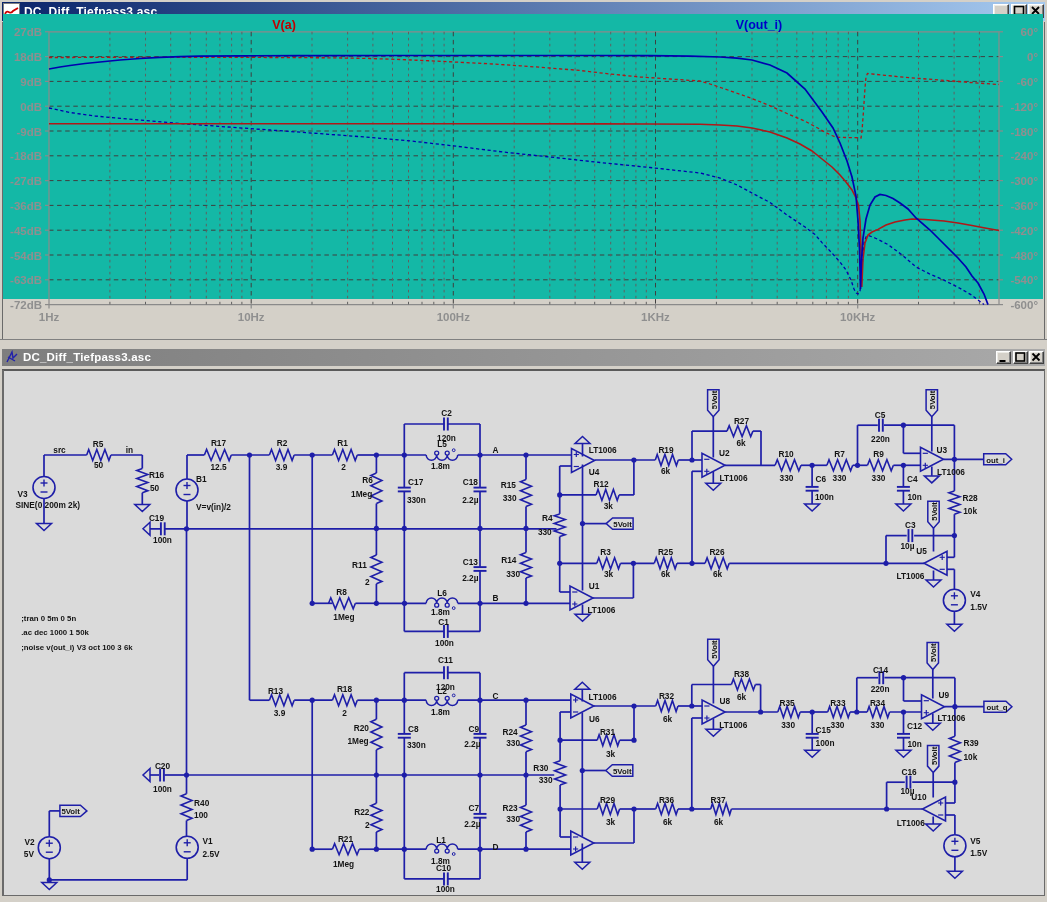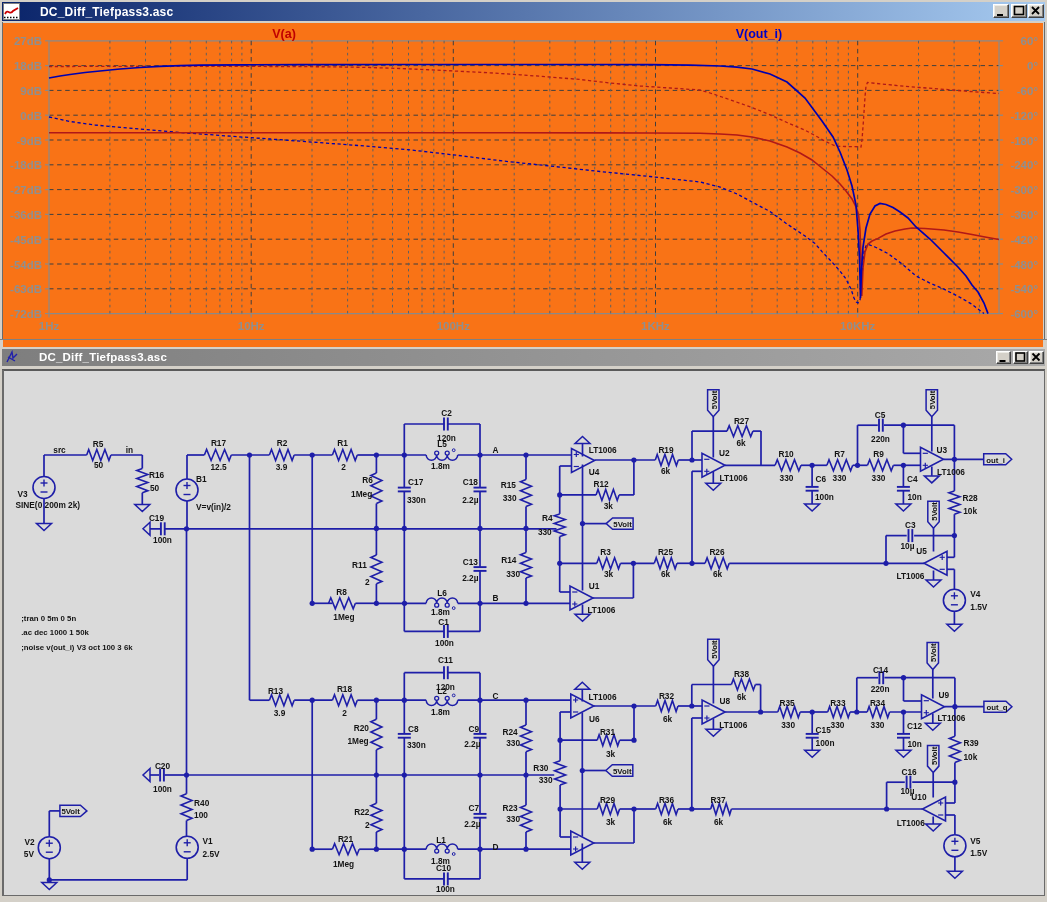--- a/index.html
+++ b/index.html
@@ -1,18 +1,18 @@
 <!DOCTYPE html>
 <html><head><meta charset="utf-8"><style>
 *{margin:0;padding:0;box-sizing:border-box}
 body{width:1047px;height:902px;overflow:hidden;font-family:"Liberation Sans",sans-serif;background:#d4d0c8}
 .win{position:absolute}
 .tb1{position:absolute;left:2px;top:2px;right:2px;height:19px;background:linear-gradient(90deg,#0a246a,#a6caf0);display:flex;align-items:center}
 .tb2{position:absolute;left:2px;top:1.5px;right:2px;height:17.5px;background:linear-gradient(90deg,#7e7e7e,#a9a9a9);display:flex;align-items:center}
-.tbt{color:#fff;font-weight:bold;font-size:12px;margin-left:20px;letter-spacing:0.2px}
+.tbt{color:#fff;font-weight:bold;font-size:12px;margin-left:4px;letter-spacing:0.2px}
 .btns{position:absolute;right:3px;top:3.5px;display:flex;gap:1.5px}
 .btn{width:16px;height:14px;background:#d4d0c8;border:1px solid;border-color:#fff #404040 #404040 #fff;box-shadow:inset -1px -1px 0 #808080,inset 1px 1px 0 #ecebe6;font-size:9px;font-weight:bold;color:#000;text-align:center;line-height:12px}
 svg text{font-family:"Liberation Sans",sans-serif}
 .ax{font-size:11.5px;font-weight:bold;fill:#8f8f8f}
 .tt{font-size:12.5px;font-weight:bold}
 .sl{font-weight:bold;fill:#141414}
 </style></head><body>
 
 <div class="win" style="left:0;top:0;width:1047px;height:348px;background:#d4d0c8">
  <div class="tb1">
@@ -28,21 +28,21 @@
       <div class="btn"><svg width="14" height="12">
           <line x1="3" y1="10" x2="9" y2="10" stroke="#000" stroke-width="2"></line>
         </svg></div>
       <div class="btn"><svg width="14" height="12">
           <rect x="2.5" y="1.5" width="9" height="8" fill="none" stroke="#000" stroke-width="1.6"></rect>
         </svg></div>
       <div class="btn"><svg width="14" height="12">
           <path d="M3,2 L10,9 M10,2 L3,9" stroke="#000" stroke-width="1.8"></path>
         </svg></div>
     </div>
- <div style="position:absolute;left:3px;top:23px;width:1040px;height:324px;background:#f97316">
+ <div style="position:absolute;left:3px;top:14px;width:1040px;height:285px;background:#14b8a6">
   <svg width="1040" height="316" viewBox="3 23 1040 316">
         <line x1="49.0" y1="40.8" x2="999.0" y2="40.8" stroke="#8a8a8a" stroke-width="1.2"></line>
 <line x1="45.0" y1="40.8" x2="49.0" y2="40.8" stroke="#8a8a8a" stroke-width="1.2"></line>
 <line x1="999.0" y1="40.8" x2="1003.0" y2="40.8" stroke="#8a8a8a" stroke-width="1.2"></line>
 <line x1="49.0" y1="65.6" x2="999.0" y2="65.6" stroke="#3f3f3f" stroke-width="1" stroke-dasharray="4.5,3.6"></line>
 <line x1="45.0" y1="65.6" x2="49.0" y2="65.6" stroke="#8a8a8a" stroke-width="1.2"></line>
 <line x1="999.0" y1="65.6" x2="1003.0" y2="65.6" stroke="#8a8a8a" stroke-width="1.2"></line>
 <line x1="49.0" y1="90.4" x2="999.0" y2="90.4" stroke="#3f3f3f" stroke-width="1" stroke-dasharray="4.5,3.6"></line>
 <line x1="45.0" y1="90.4" x2="49.0" y2="90.4" stroke="#8a8a8a" stroke-width="1.2"></line>
 <line x1="999.0" y1="90.4" x2="1003.0" y2="90.4" stroke="#8a8a8a" stroke-width="1.2"></line>

